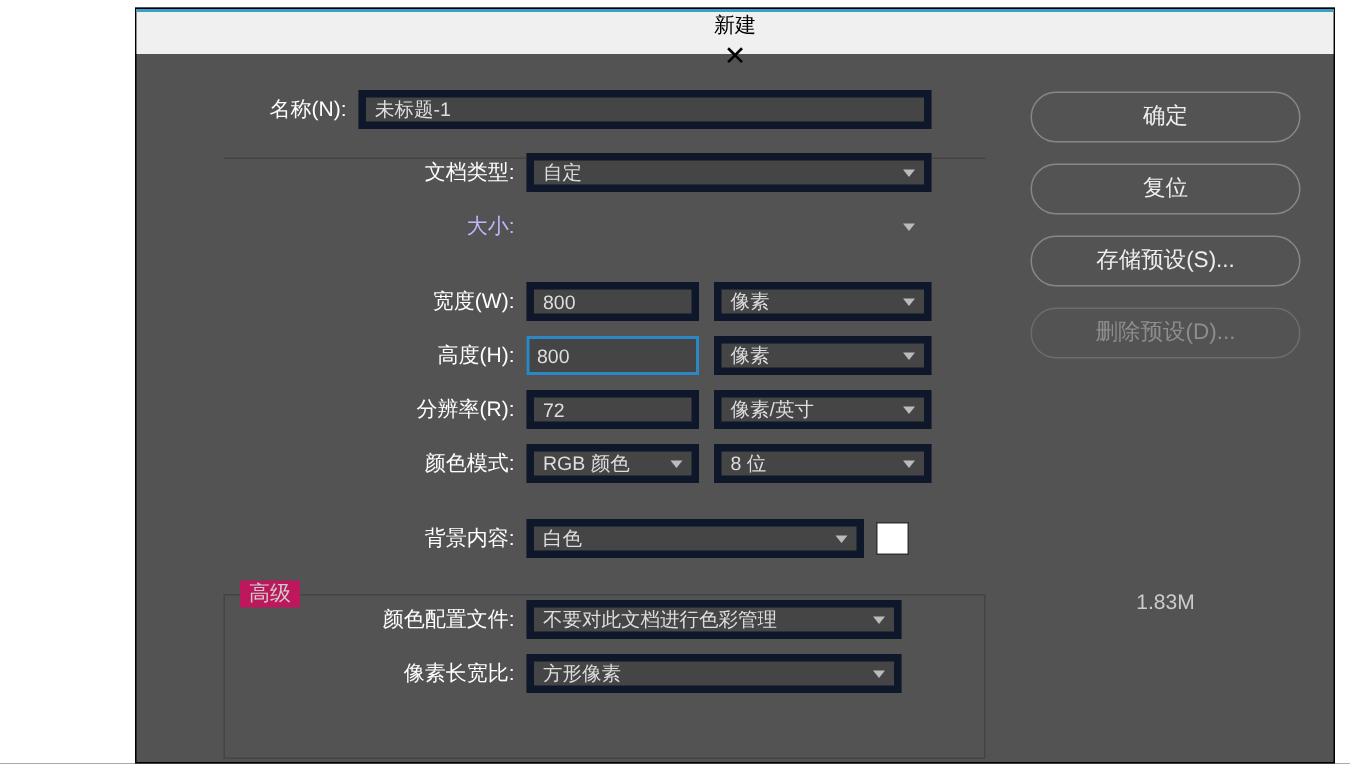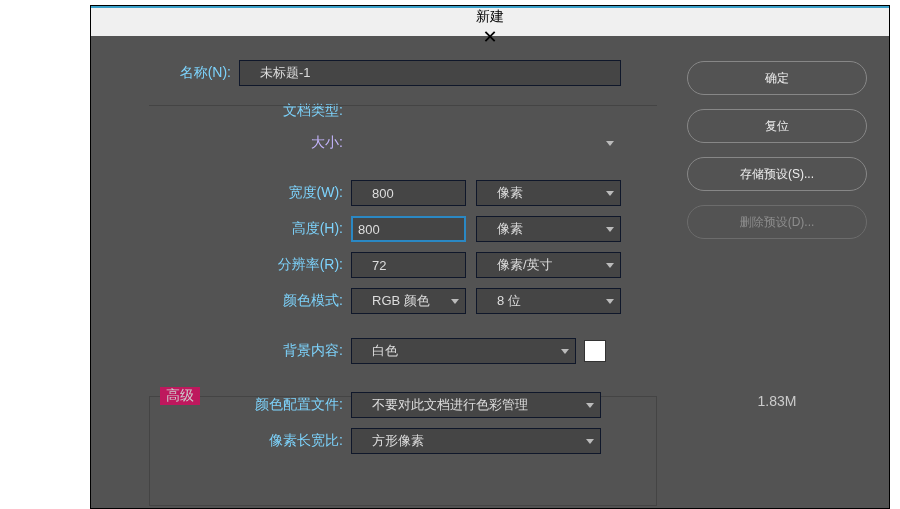--- a/index.html
+++ b/index.html
@@ -43,21 +43,21 @@
     width: 180px;
   }
   .pill {
     display: block;
     width: 180px;
     height: 34px;
     border-radius: 17px;
     background: #535353;
     border: 1px solid #878787;
     color: #eee;
-    font-size: 12px;
+    font-size: 15px;
     margin-bottom: 14px;
     text-align: center;
     line-height: 32px;
     cursor: pointer;
   }
   .pill.disabled { color: #8d8d8d; border-color: #6c6c6c; cursor: default; }
   .filesize {
     text-align: center;
     margin-top: 150px;
     color: #ccc;
@@ -72,30 +72,30 @@
   }
   .row {
     display: flex;
     align-items: center;
     margin-bottom: 10px;
   }
   .lbl {
     width: 250px;
     text-align: right;
     padding-right: 8px;
-    color: #7dd3fc;
+    color: #ffffff;
     font-size: 14px;
   }
   .lbl.dim { color: #c4b5fd; text-align: right; }
   .inp, .sel {
     background: #454545;
-    border: 1px solid #0f172a;
+    border: 5px solid #0f172a;
     color: #ddd;
     height: 26px;
-    padding: 0 20px;
+    padding: 0 6px;
     font-size: 13px;
   }
   .inp.focus { border: 2px solid #2a88c4; padding: 0 5px; }
   .sel {
     position: relative;
     cursor: pointer;
     display: flex;
     align-items: center;
     justify-content: space-between;
     padding-right: 6px;
@@ -147,20 +147,24 @@
 
       <div class="row" style="margin-bottom:16px;">
         <div class="lbl" style="width:138px;">名称(N):</div>
         <input class="inp" style="width: 382px;" value="未标题-1">
       </div>
 
       <div class="fieldset fs1"></div>
 
       <div class="row">
         <div class="lbl">文档类型:</div>
+        <div class="sel" style="width:270px;">
+          <span>自定</span>
+          <span class="chev"></span>
+        </div>
       </div>
 
       <div class="row" style="margin-bottom:24px;">
         <div class="lbl dim">大小:</div>
         <div class="sel empty" style="width:270px;">
           <span></span>
           <span class="chev"></span>
         </div>
       </div>
 

